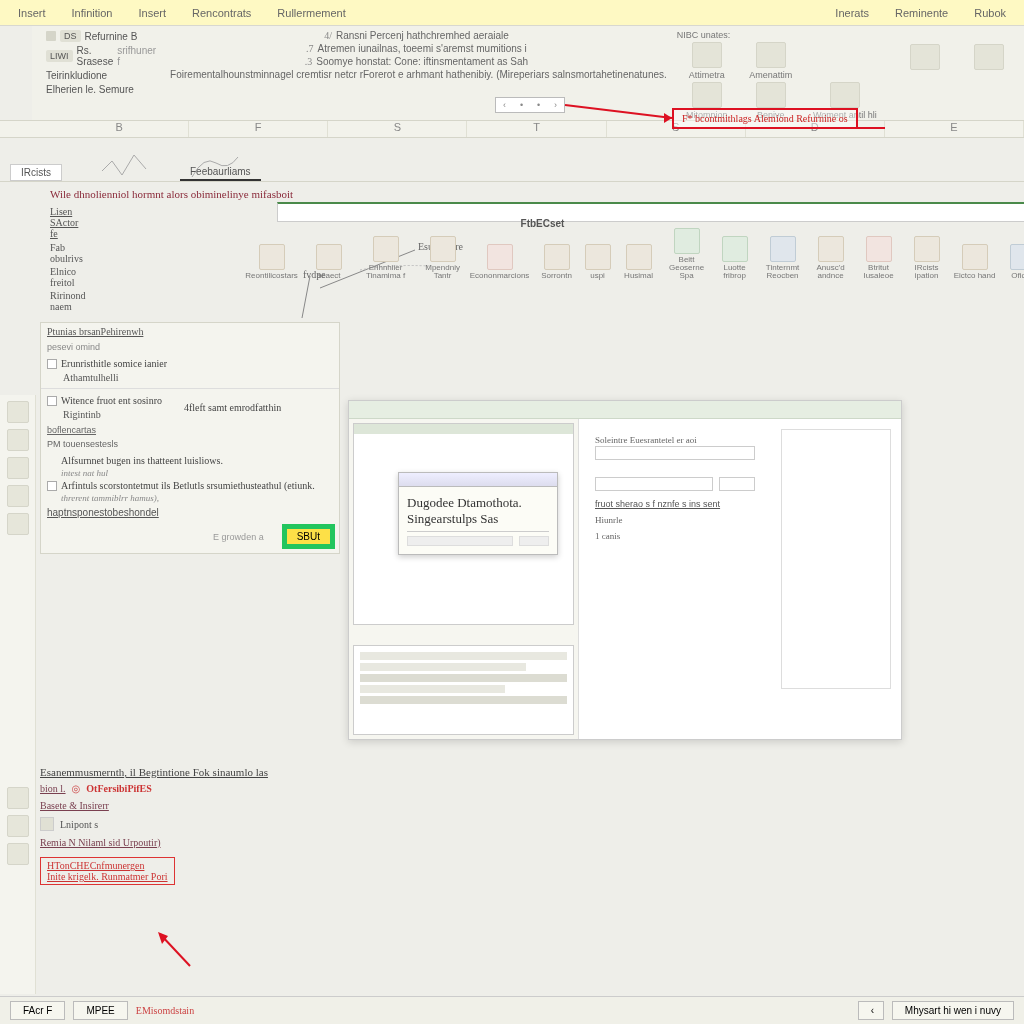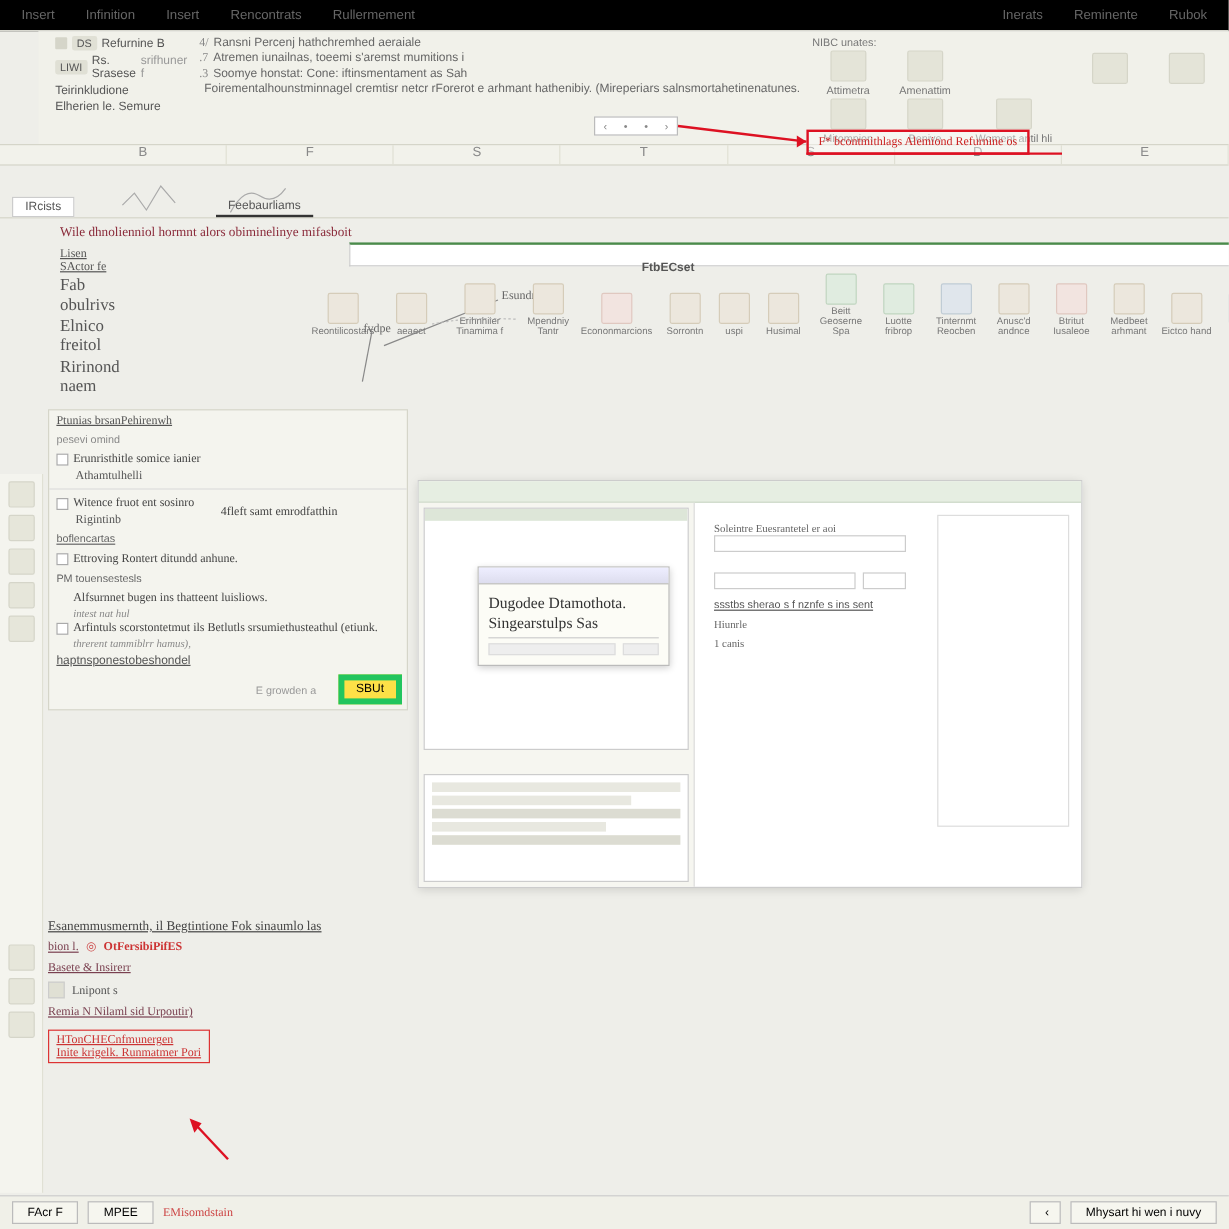--- a/index.html
+++ b/index.html
@@ -1,28 +1,28 @@
 <!DOCTYPE html>
 <html><head>
 <meta charset="utf-8">
 <style>
 * { box-sizing: border-box; margin: 0; padding: 0; font-family: "Segoe UI", Tahoma, sans-serif; }
 html, body { width: 1024px; height: 1024px; background: #eeeee9; overflow: hidden; }
 body { font-size: 10px; color: #555; }
 
-.menubar { height: 26px; border-bottom: 1px solid #d8d8d0; display: flex; align-items: center; padding: 0 18px; gap: 26px; background: #000000; }
+.menubar { height: 26px; border-bottom: 1px solid #d8d8d0; display: flex; align-items: center; padding: 0 18px; gap: 26px; background: #fef9c3; }
 .menubar .spacer { flex: 1; }
 .menubar span { color: #666; font-size: 11px; }
 
 .ribbon-top { display: flex; padding: 4px 14px 0 14px; gap: 10px; background: #f1f1ea; }
 .rt-left { width: 148px; display: flex; flex-direction: column; gap: 3px; }
 .rt-left .row { display: flex; align-items: center; gap: 4px; font-size: 10px; color: #555; }
 .rt-left .badge { background: #e0e0d5; padding: 1px 4px; border-radius: 2px; font-size: 9px; }
 .rt-left .ico { width: 10px; height: 10px; background: #d5d5c9; border-radius: 1px; }
-.rt-mid { flex: 1; display: flex; flex-direction: column; gap: 2px; font-size: 10px; color: #666; }
+.rt-mid { flex: 1; display: flex; flex-direction: column; gap: 2px; font-size: 10px; color: #666; text-align: center; }
 .rt-mid .line { white-space: nowrap; overflow: hidden; }
 .rt-mid .num { font-family: serif; color: #888; margin-right: 4px; }
 .rt-ico-col { display: flex; flex-direction: column; align-items: center; gap: 2px; width: 60px; }
 .rt-ico-col .bigico { width: 30px; height: 26px; background: #e4e4d8; border: 1px solid #d5d5c8; border-radius: 2px; }
 .rt-ico-col .lbl { font-size: 9px; color: #777; text-align: center; }
 .rt-group { display: flex; gap: 4px; }
 .rt-hdr { font-size: 9px; color: #777; margin-bottom: 2px; }
 
 .callout-red {
   border: 2px solid #d12; color: #c22; background: rgba(255,255,255,.4);
@@ -37,21 +37,21 @@
 .mini-charts { position: relative; height: 44px; border-bottom: 1px solid #d5d5c9; display: flex; align-items: flex-end; padding-left: 100px; gap: 40px; }
 .mini-charts .tab { position: absolute; left: 10px; bottom: 0; background: #fff; border: 1px solid #ccc; padding: 2px 10px; font-size: 10px; }
 .mini-charts .tab2 { position: absolute; left: 180px; bottom: 0; padding: 2px 10px; font-size: 10px; border-bottom: 2px solid #333; }
 .mini-charts svg { height: 30px; }
 
 .red-heading { color: #8a2a3a; font-family: serif; font-size: 11px; padding: 6px 50px 2px 50px; }
 .ann-lbl { position: absolute; font-family: serif; font-size: 10px; color: #666; }
 
 .side-block { width: 135px; padding: 4px 6px 4px 50px; float: left; }
 .side-block .hdr { font-size: 10px; color: #555; text-decoration: underline; margin-bottom: 3px; font-family: serif; }
-.side-block .item { font-size: 14px; color: #555; margin: 2px 0; font-family: serif; }
+.side-block .item { font-size: 10px; color: #555; margin: 2px 0; font-family: serif; }
 
 .green-bar { height: 20px; margin-left: 185px; background: #fff; border-top: 2px solid #4a8a4a; border-left: 1px solid #ccc; border-right: 1px solid #ccc; border-bottom: 1px solid #ccc; }
 
 .ribbon2 { margin-left: 145px; display: flex; gap: 4px; padding: 6px 4px; align-items: flex-end; }
 .rb2-btn { display: flex; flex-direction: column; align-items: center; width: 44px; gap: 2px; }
 .rb2-btn.wide { width: 62px; }
 .rb2-btn .ico { width: 26px; height: 26px; background: #ece7dd; border: 1px solid #d5ccb9; border-radius: 2px; }
 .rb2-btn .ico.tint-g { background: #e0ece0; border-color: #c0d5c0; }
 .rb2-btn .ico.tint-b { background: #e0e6ec; border-color: #c0ccd5; }
 .rb2-btn .ico.tint-r { background: #f2e4e0; border-color: #e0c8c0; }
@@ -291,21 +291,21 @@
       <div class="rb2-btn">
           <div class="ico"></div>
           <div class="lbl">Anusc'd andnce</div>
         </div>
       <div class="rb2-btn">
           <div class="ico tint-r"></div>
           <div class="lbl">Btritut Iusaleoe</div>
         </div>
       <div class="rb2-btn">
           <div class="ico"></div>
-          <div class="lbl">Medbeet arhmant</div>
+          <div class="lbl">IRcists ipation</div>
         </div>
       <div class="rb2-btn">
           <div class="ico"></div>
           <div class="lbl">Eictco hand</div>
         </div>
       <div class="rb2-btn">
           <div class="ico tint-b"></div>
           <div class="lbl">Oficult</div>
         </div>
     </div>
@@ -341,26 +341,20 @@
         <div class="cb-row">
             <div class="cb"></div>
             <div class="txt">Witence fruot ent sosinro</div>
           </div>
         <div class="sub">Rigintinb</div>
       </div>
       <div class="txt" style="align-self:center;">4fleft samt emrodfatthin</div>
     </div>
   </div>
   <div class="sec" style="font-size:9px;color:#666;text-decoration:underline;">boflencartas</div>
-  <div class="sec">
-    <div class="cb-row">
-        <div class="cb"></div>
-        <div class="txt">Ettroving Rontert ditundd anhune.</div>
-      </div>
-  </div>
   <div class="sec" style="font-size:9px;color:#666;">PM touensestesls</div>
   <div class="sec">
     <div class="cb-row">
         <div class="txt" style="margin-left:14px;">Alfsurnnet bugen ins thatteent luisliows.</div>
       </div>
     <div class="note">intest nat hul</div>
     <div class="cb-row">
         <div class="cb"></div>
         <div class="txt">Arfintuls scorstontetmut ils Betlutls srsumiethusteathul (etiunk.</div>
       </div>
@@ -404,21 +398,21 @@
     </div>
     <div class="pv-right">
       <div class="pv-form">
         <div class="fl">Soleintre Euesrantetel er aoi</div>
         <div class="fi"></div>
         <div class="fl">&nbsp;</div>
         <div style="display:flex;gap:6px;">
             <div class="fi" style="flex:1;"></div>
             <div class="fi" style="width:36px;"></div>
           </div>
-        <div class="sec">ssstbs sherao s f nznfe s ins sent</div>
+        <div class="sec">fruot sherao s f nznfe s ins sent</div>
         <div class="fl">Hiunrle</div>
         <div class="fl">1 canis</div>
       </div>
       <div class="pv-page"></div>
     </div>
   </div>
 </div>
 
 <div class="footer-block">
   <div class="ln">Esanemmusmernth, il Begtintione Fok sinaumlo las</div>

